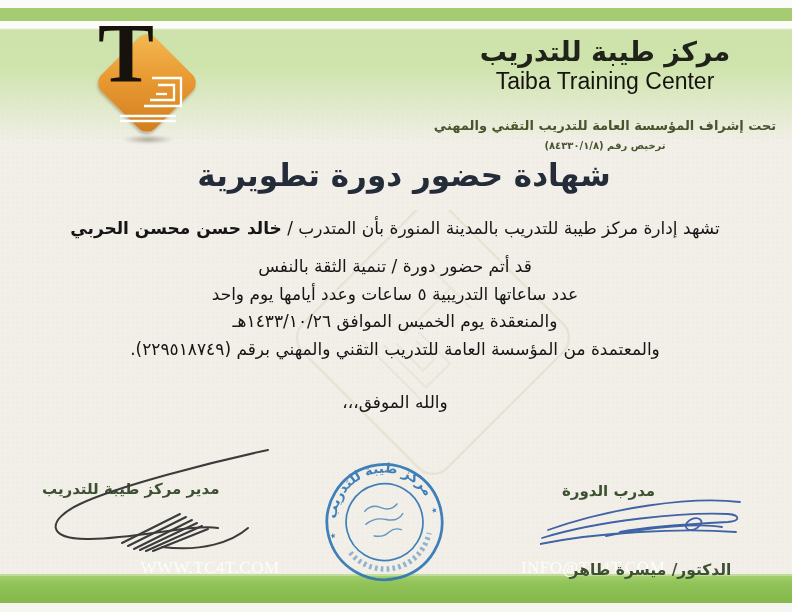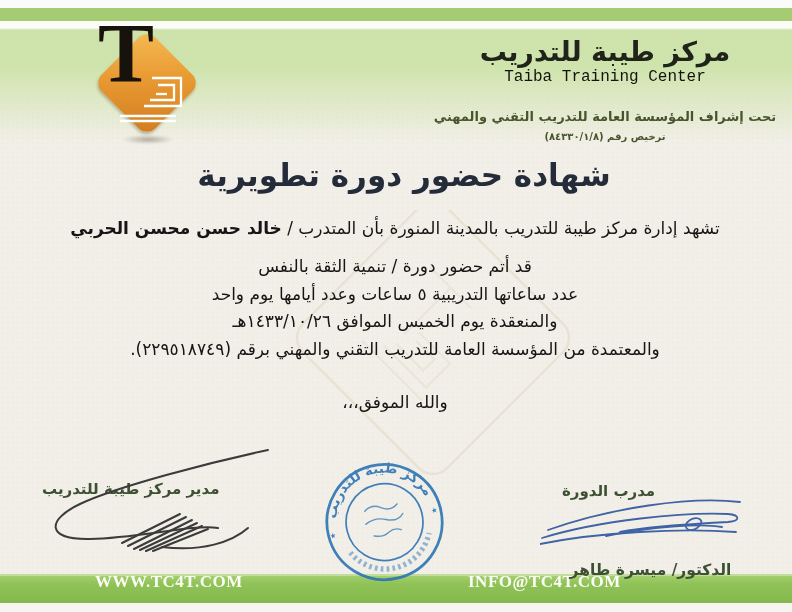--- a/index.html
+++ b/index.html
@@ -21,21 +21,21 @@
     background:linear-gradient(135deg,#f5bc55 0%,#e99a32 45%,#d07c20 100%);
     box-shadow:1px 2px 3px rgba(90,70,30,.35);}
   .logo .shadow{position:absolute;left:32px;top:107px;width:52px;height:9px;border-radius:50%;
     background:radial-gradient(ellipse at center,rgba(70,60,40,.4),rgba(70,60,40,0) 70%);filter:blur(1px);}
   .logo .tee{position:absolute;left:8px;top:-16px;font-family:"Liberation Serif",serif;
     font-weight:bold;font-size:84px;line-height:1;color:#17130c;letter-spacing:0;}
   .logo svg{position:absolute;left:0;top:0;}
   
   .hdr{position:absolute;left:425px;top:36px;width:360px;text-align:center;z-index:3;}
   .hdr .ar{font-size:27px;font-weight:bold;color:#20231a;letter-spacing:-.5px;}
-  .hdr .en{font-family:Liberation Mono, monospace;font-size:16px;color:#15130f;margin-top:1px;}
+  .hdr .en{font-family:Liberation Sans, sans-serif;font-size:23px;color:#15130f;margin-top:1px;}
   .hdr .sup{font-size:13px;font-weight:bold;color:#48552c;margin-top:23px;direction:rtl;}
   .hdr .lic{font-size:10px;font-weight:bold;color:#48552c;margin-top:7px;direction:rtl;}
   
   .title{position:absolute;left:16px;right:0;top:157px;text-align:center;direction:rtl;z-index:2;
     font-size:31px;font-weight:bold;color:#242c3a;}
   .body-txt{position:absolute;left:53px;right:55px;top:218px;text-align:center;direction:rtl;z-index:2;
     font-size:17px;color:#151515;}
   .body-txt .l1{margin-bottom:15px;}
   .body-txt .mid{line-height:27.5px;}
   .body-txt b{font-weight:bold;}
@@ -44,22 +44,22 @@
   .wm{position:absolute;left:255px;top:210px;z-index:1;opacity:.5;pointer-events:none;}
   
   .sig-title{position:absolute;text-align:left;font-size:15px;font-weight:bold;color:#3d5132;z-index:2;direction:rtl;}
   .sig-name{position:absolute;text-align:center;font-size:15.5px;font-weight:bold;color:#3d5132;z-index:4;direction:rtl;}
   .sig-ink{position:absolute;z-index:3;}
   .stamp{position:absolute;left:320px;top:456px;z-index:3;transform:rotate(-14deg);opacity:.9;}
   
   .footer-bar{position:absolute;left:0;right:0;top:574px;height:27px;
     background:linear-gradient(180deg,#a3cf6d 0,#8fc257 30%,#85b84c 100%);
     border-top:2px solid #c2dd9b;z-index:2;}
-  .footer-txt{position:absolute;top:572px;color:#fdfdf8;font-family:"Liberation Serif",serif;
-    font-weight:bold;font-size:17px;letter-spacing:.5px;z-index:3;text-align:left;}
+  .footer-txt{position:absolute;top:558px;color:#fdfdf8;font-family:"Liberation Serif",serif;
+    font-weight:normal;font-size:17px;letter-spacing:.5px;z-index:3;text-align:center;}
   .f-web{left:95px;width:230px;}
   .f-mail{left:468px;width:250px;}
   .bottom-white{position:absolute;left:0;right:0;top:603px;height:9px;background:#f6f5f1;z-index:2;}
 </style>
 </head>
 <body>
 
 <div class="page">
 
   <div class="top-white"></div>

